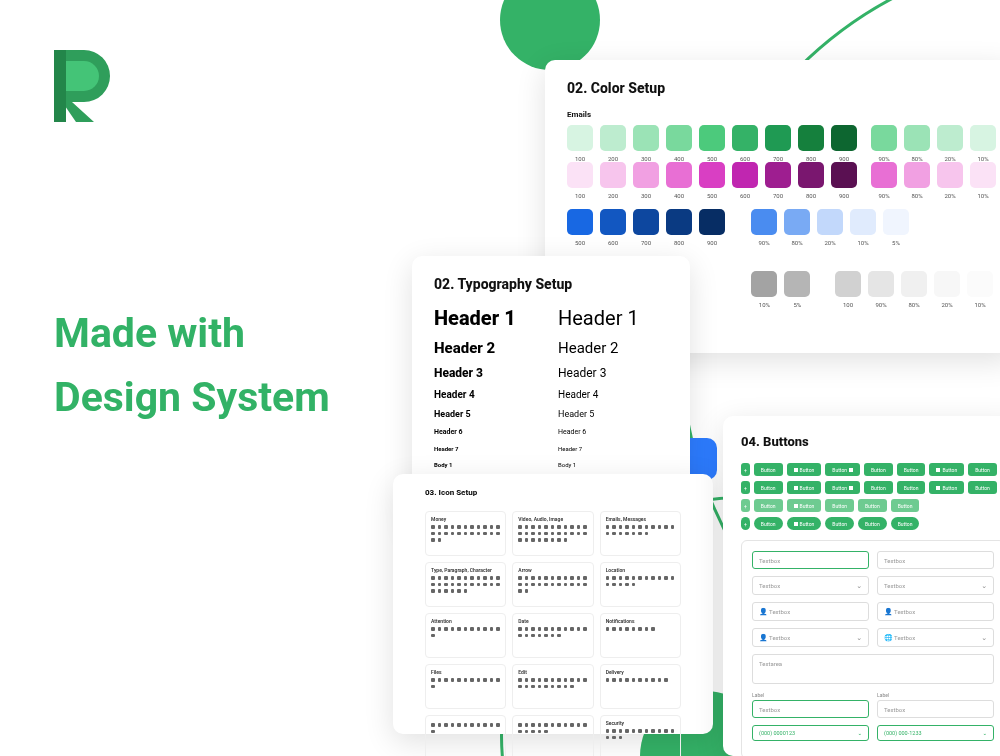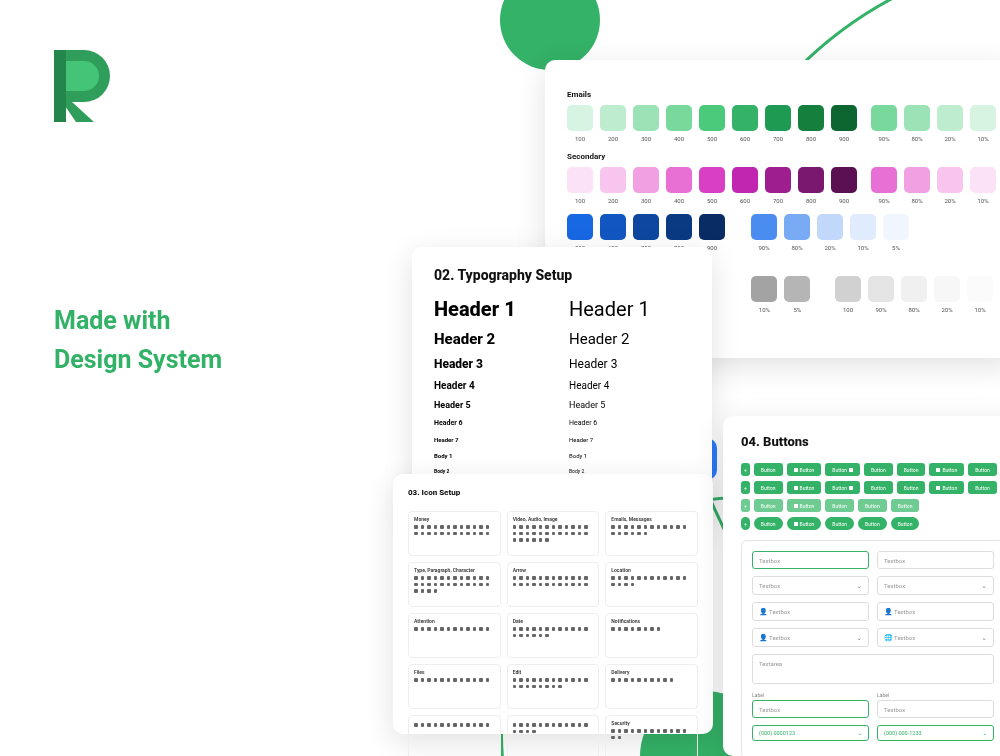--- a/index.html
+++ b/index.html
@@ -8,54 +8,54 @@
 
 .deco-top{position:absolute;top:-30px;left:500px;width:100px;height:100px;border-radius:50%;background:#34B267}
 .deco-arc1{position:absolute;top:-50px;right:-480px;width:800px;height:800px;border:3px solid #34B267;border-radius:50%}
 .deco-bot{position:absolute;bottom:-65px;left:640px;width:130px;height:130px;border-radius:50%;background:#34B267}
 .deco-arc2{position:absolute;bottom:-220px;left:500px;width:480px;height:480px;border:3px solid #34B267;border-radius:50%}
 
 
 .left{position:absolute;left:54px;top:50px;width:330px}
 .logo{width:62px;height:72px;margin-bottom:180px;position:relative}
 .logo svg{display:block}
-.title{font-size:25px;font-weight:700;line-height:1.55;color:#32B266;margin-bottom:22px}
+.title{font-size:41px;font-weight:700;line-height:1.55;color:#32B266;margin-bottom:22px}
 .desc{font-size:14.5px;line-height:1.55;color:#333}
 
 
 .cards{position:absolute;left:385px;top:60px;width:620px;height:700px}
 .card{position:absolute;background:#fff;border-radius:10px;box-shadow:0 8px 30px rgba(0,0,0,.12);padding:20px 22px}
 .card-title{font-size:14px;font-weight:800;color:#111;margin-bottom:14px}
 
 
 .card-color{left:160px;top:0;width:470px}
 .cgroup-lbl{font-size:8px;font-weight:700;color:#111;margin:10px 0 6px}
 .swatches{display:flex;gap:7px;align-items:flex-start}
 .sw{display:flex;flex-direction:column;align-items:center;gap:4px}
 .sw .box{width:26px;height:26px;border-radius:5px}
 .sw .lbl{font-size:6px;color:#555}
 .gap{width:12px}
 
 
-.card-typo{left:27px;top:187px;width:300px}
+.card-typo{left:27px;top:196px;width:278px}
 .tgrid{display:grid;grid-template-columns:1fr 1fr;row-gap:9px;column-gap:14px;margin-top:6px}
 .th1{font-size:20px;font-weight:800}.th1b{font-size:20px}
 .th2{font-size:15px;font-weight:800}.th2b{font-size:15px}
 .th3{font-size:12px;font-weight:800}.th3b{font-size:12px}
 .th4{font-size:10px;font-weight:700}.th4b{font-size:10px}
 .th5{font-size:9px;font-weight:700}.th5b{font-size:9px}
 .th6{font-size:7px;font-weight:700}.th6b{font-size:7px}
 .th7{font-size:6px;font-weight:700}.th7b{font-size:6px}
 .tb1{font-size:6px;font-weight:700}.tb1b{font-size:6px}
 .tb2{font-size:5px;font-weight:700}.tb2b{font-size:5px}
 .tc{font-size:5px;font-weight:700}.tcb{font-size:5px}
 .tl{font-size:5px;font-weight:700}.tlb{font-size:5px}
 
 
-.card-icon{left:8px;top:414px;width:320px;height:260px;padding:14px 15px}
+.card-icon{left:8px;top:414px;width:320px;height:260px;padding:14px 32px}
 .card-icon .card-title{font-size:8px;font-weight:800}
 .igrid{display:grid;grid-template-columns:1fr 1fr 1fr;gap:6px}
 .iblk{border:1px solid #eee;border-radius:4px;padding:4px 5px;min-height:45px}
 .iblk-lbl{font-size:5px;font-weight:600;margin-bottom:3px;color:#333}
 .idots{display:flex;flex-wrap:wrap;gap:3px}
 .idot{width:3.5px;height:3.5px;background:#666;border-radius:1px}
 
 
 .card-btn{left:338px;top:356px;width:300px;height:340px;padding:18px 18px}
 .card-btn .card-title{font-size:13px}
@@ -92,20 +92,21 @@
       <path fill="#44c477" d="M12 11 h18 a15 15 0 0 1 0 30 h-18 z"></path>
       <rect x="0" y="0" width="12" height="72" fill="#23864a"></rect>
     </svg>
   </div>
   <div class="title">Made with<br>Design System</div>
 </div>
 
 <div class="cards">
 
   <div class="card card-color">
+    <div class="card-title">02. Color Setup</div>
     <div id="cgroups">
         <div>
           <div class="cgroup-lbl">Emails</div>
           <div class="swatches">
             <div class="sw">
               <div class="box" style="background: rgb(215, 244, 226);"></div>
               <div class="lbl">100</div>
             </div>
             <div class="sw">
               <div class="box" style="background: rgb(189, 236, 207);"></div>
@@ -152,21 +153,20 @@
               <div class="box" style="background: rgb(189, 236, 207);"></div>
               <div class="lbl">20%</div>
             </div>
             <div class="sw">
               <div class="box" style="background: rgb(215, 244, 226);"></div>
               <div class="lbl">10%</div>
             </div>
           </div>
         </div>
         <div>
-          <div class="cgroup-lbl">Secondary</div>
           <div class="swatches">
             <div class="sw">
               <div class="box" style="background: rgb(251, 226, 246);"></div>
               <div class="lbl">100</div>
             </div>
             <div class="sw">
               <div class="box" style="background: rgb(247, 197, 237);"></div>
               <div class="lbl">200</div>
             </div>
             <div class="sw">

